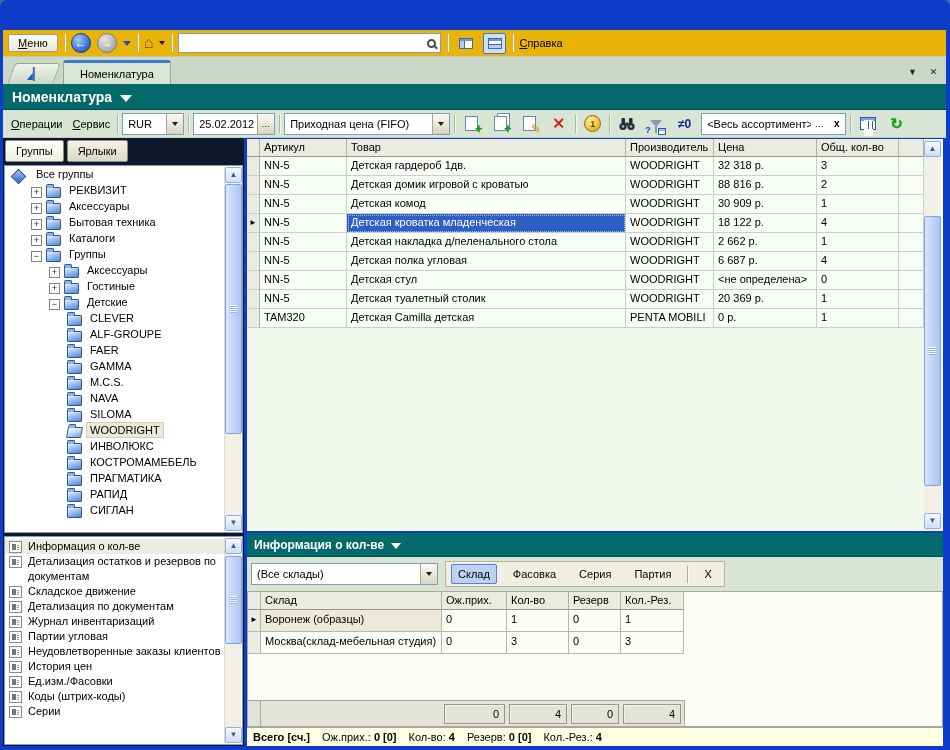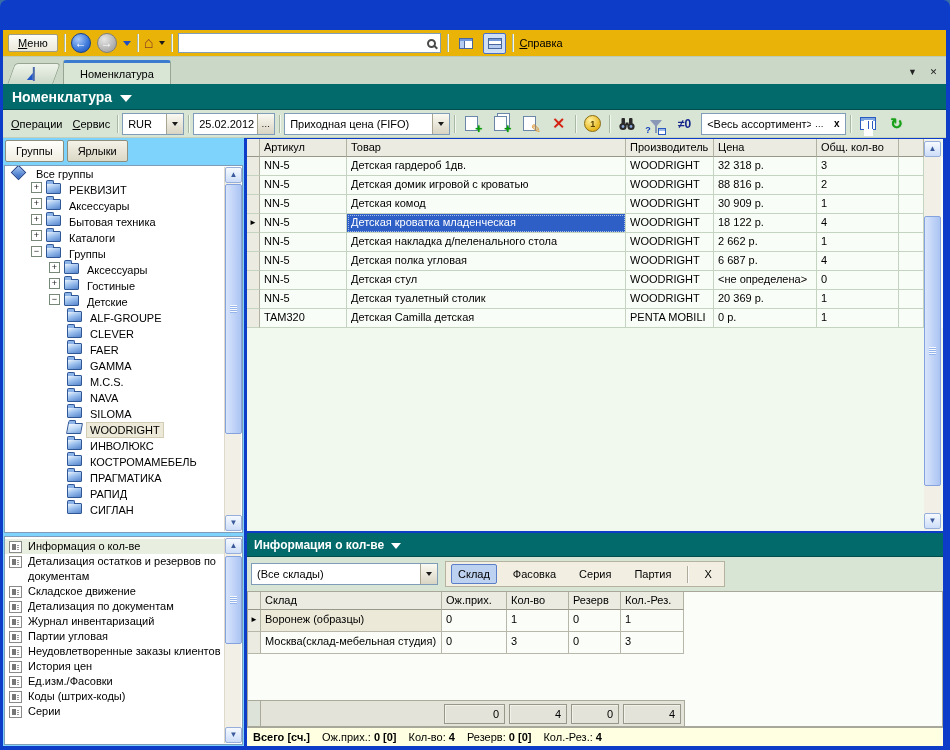--- a/index.html
+++ b/index.html
@@ -85,26 +85,26 @@
   .gridico{width:16px;height:13px;border:1px solid #2a5ac0;background:#fff;position:relative}
   .gridico::before{content:"";position:absolute;left:0;top:0;right:0;height:3px;background:#7ea6e0}
   .gridico::after{content:"";position:absolute;left:7px;top:3px;bottom:0;width:1px;background:#2a5ac0;box-shadow:4px 0 0 #2a5ac0,0 3px 0 4px #fff}
   .refr{color:#18a018;font-size:15px;font-weight:bold;text-shadow:0 0 1px #18a018;line-height:1}
   .funnel{width:0;height:0;border-left:6px solid transparent;border-right:6px solid transparent;border-top:7px solid #8a98b8;position:relative}
   .funnel::after{content:"";position:absolute;left:-1px;top:-1px;width:2px;height:7px;background:#8a98b8}
   .qmark{position:absolute;left:2px;bottom:1px;color:#1040c0;font-size:9px;font-weight:bold}
   .minigrid{position:absolute;right:2px;bottom:1px;width:8px;height:7px;border:1px solid #2a5ac0;background:linear-gradient(#9cb8e8 0 2px,#fff 2px)}
 
   
-  .leftpanel{left:3px;top:138px;width:241px;height:608px;background:#7dd3fc}
+  .leftpanel{left:3px;top:138px;width:241px;height:608px;background:#0f172a}
   .lptabs{position:absolute;left:2px;top:2px;display:flex;gap:3px}
   .lptab{background:linear-gradient(#f4f2e8,#dcd8c6);border:1px solid #8e8e7c;border-radius:2px;padding:4px 10px}
   .lptab.on{background:linear-gradient(#fffffd,#f0eee2)}
   .treebox{position:absolute;left:1px;top:27px;width:239px;height:368px;background:#fff;border:1px solid #7f9db9;overflow:hidden}
-  .ti{display:flex;align-items:flex-start;height:16px;white-space:nowrap}
+  .ti{display:flex;align-items:flex-end;height:16px;white-space:nowrap}
   .tsp0{width:5px;flex:none}.tsp1{width:26px;flex:none}.tsp2{width:44px;flex:none}.tsp3{width:62px;flex:none}
   .exp{width:11px;height:11px;border:1px solid #788878;background:#fff;font-size:9px;line-height:9px;text-align:center;color:#222;flex:none;margin-right:4px}
   .folder{position:relative;width:15px;height:11px;flex:none;background:linear-gradient(160deg,#eaf3fd 0%,#9cc0ee 45%,#5585cc 100%);
     border:1px solid #2f5796;border-radius:1px;margin:1px 4px 0 0}
   .folder::before{content:"";position:absolute;left:-1px;top:-4px;width:6px;height:3px;background:#8db4e8;border:1px solid #2f5796;border-bottom:none;border-radius:2px 2px 0 0}
   .folder.open{background:linear-gradient(160deg,#f4f9ff 0%,#b8d4f4 55%,#78a2da 100%);transform:skewX(-10deg)}
   .diamond{width:11px;height:11px;transform:rotate(45deg);background:linear-gradient(135deg,#a6caf4,#2d62c0);border:1px solid #1c3f8c;margin:1px 8px 0 3px;flex:none}
   .tl{padding:1px 3px;border:1px solid transparent}
   .ti.sel .tl{background:#ece9d8;border:1px solid #d2cdb4}
   .listbox{position:absolute;left:1px;top:398px;width:239px;height:209px;background:#fff;border:1px solid #7f9db9;overflow:hidden;padding-top:2px}
@@ -342,26 +342,26 @@
         </div>
       <div class="ti">
           <span class="tsp2"></span>
           <span class="exp">−</span>
           <span class="folder"></span>
           <span class="tl">Детские</span>
         </div>
       <div class="ti">
           <span class="tsp3"></span>
           <span class="folder"></span>
+          <span class="tl">CLEVER</span>
+        </div>
+      <div class="ti">
+          <span class="tsp3"></span>
+          <span class="folder"></span>
           <span class="tl">ALF-GROUPE</span>
-        </div>
-      <div class="ti">
-          <span class="tsp3"></span>
-          <span class="folder"></span>
-          <span class="tl">CLEVER</span>
         </div>
       <div class="ti">
           <span class="tsp3"></span>
           <span class="folder"></span>
           <span class="tl">FAER</span>
         </div>
       <div class="ti">
           <span class="tsp3"></span>
           <span class="folder"></span>
           <span class="tl">GAMMA</span>

